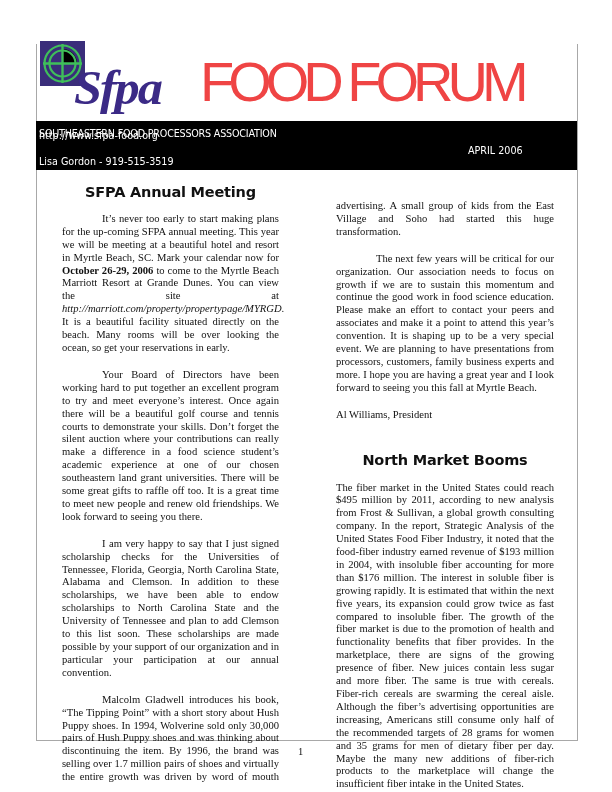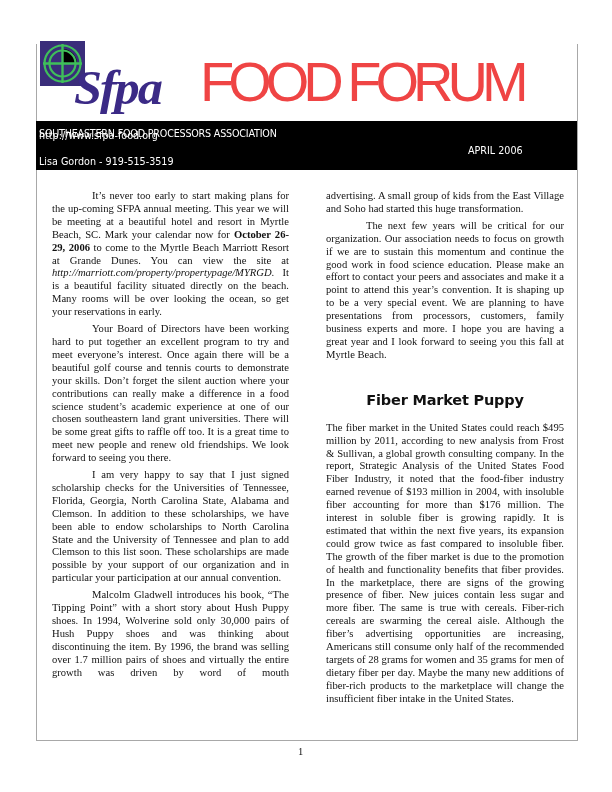--- a/index.html
+++ b/index.html
@@ -22,21 +22,21 @@
             font-family: "DejaVu Sans", sans-serif; font-size: 9.6px; line-height: 13px; }
   .banner .org { position: absolute; left: 3px; top: 3px; letter-spacing: -0.2px; }
   .banner .url { position: absolute; left: 3px; top: 5px; }
   .banner .contact { position: absolute; left: 3px; top: 31px; }
   .banner .date { position: absolute; left: 432px; top: 20px; }
 
   .col { position: absolute; font-size: 10.6px; line-height: 12.9px; text-align: justify; }
   .col-left { left: 48px; top: 186px; width: 245px; }
   .col-right { left: 322px; top: 186px; width: 246px; }
 
-  .col p { margin: 4px; }
+  .col p { margin: 14px; }
   .col p.indent { text-indent: 40px; }
   h2 { font-family: "DejaVu Sans", sans-serif; font-weight: bold; font-size: 14.5px; text-align: center; margin: 0; letter-spacing: -0.2px; }
   .h-annual { margin-bottom: 10px; }
   .h-pres { margin-top: 20px; margin-bottom: 9px; }
   .h-fiber { margin-top: 32px; margin-bottom: 15px; }
   .sig { margin-top: 12px !important; }
   .pagenum { position: absolute; left: 298px; top: 746px; font-size: 10.5px; }
 </style>
 </head>
 <body>
@@ -59,28 +59,30 @@
 
 <div class="topbar"></div>
 <div class="banner">
   <span class="org">SOUTHEASTERN FOOD PROCESSORS ASSOCIATION</span>
   <span class="date">APRIL 2006</span>
   <span class="url">http://www.sfpa-food.org</span>
   <span class="contact">Lisa Gordon - 919-515-3519</span>
 </div>
 
 <div class="col col-left">
+  <h2 class="h-annual">SFPA Annual Meeting</h2>
   <p class="indent"><span>It’s never too early to start making plans for the up-coming SFPA annual meeting.  This year we will be meeting at a beautiful hotel and resort in Myrtle Beach, SC.  Mark your calendar now for </span><b>October 26-29, 2006</b><span> to come to the Myrtle Beach Marriott Resort at Grande Dunes. You can view the site at </span><i>http://marriott.com/property/propertypage/MYRGD</i><span>.  It is a beautiful facility situated directly on the beach. Many rooms will be over looking the ocean, so get your reservations in early.</span></p>
   <p class="indent">Your Board of Directors have been working hard to put together an excellent program to try and meet everyone’s interest.  Once again there will be a beautiful golf course and tennis courts to demonstrate your skills.  Don’t forget the silent auction where your contributions can really make a difference in a food science student’s academic experience at one of our chosen southeastern land grant universities. There will be some great gifts to raffle off too. It is a great time to meet new people and renew old friendships.  We look forward to seeing you there.</p>
 
   <p class="indent">I am very happy to say that I just signed scholarship checks for the Universities of Tennessee, Florida, Georgia, North Carolina State, Alabama and Clemson.  In addition to these scholarships, we have been able to endow scholarships to North Carolina State and the University of Tennessee and plan to add Clemson to this list soon.  These scholarships are made possible by your support of our organization and in particular your participation at our annual convention.</p>
   <p class="indent" style="text-align-last: justify;">Malcolm Gladwell introduces his book, “The Tipping Point” with a short story about Hush Puppy shoes.  In 1994, Wolverine sold only 30,000 pairs of Hush Puppy shoes and was thinking about discontinuing the item.  By 1996, the brand was selling over 1.7 million pairs of shoes and virtually the entire growth was driven by word of mouth</p>
 </div>
 
 <div class="col col-right">
   <p>advertising.  A small group of kids from the East Village and Soho had started this huge transformation.</p>
   <p class="indent">The next few years will be critical for our organization.  Our association needs to focus on growth if we are to sustain this momentum and continue the good work in food science education.  Please make an effort to contact your peers and associates and make it a point to attend this year’s convention.  It is shaping up to be a very special event.  We are planning to have presentations from processors, customers, family business experts and more.  I hope you are having a great year and I look forward to seeing you this fall at Myrtle Beach.</p>
+  <p class="sig">Al Williams, President</p>
 
-  <h2 class="h-fiber">Fiber Market Puppy</h2>
+  <h2 class="h-fiber">North Market Booms</h2>
   <p>The fiber market in the United States could reach $495 million by 2011, according to new analysis from Frost &amp; Sullivan, a global growth consulting company.  In the report, Strategic Analysis of the United States Food Fiber Industry, it noted that the food-fiber industry earned revenue of $193 million in 2004, with insoluble fiber accounting for more than $176 million.  The interest in soluble fiber is growing rapidly.  It is estimated that within the next five years, its expansion could grow twice as fast compared to insoluble fiber. The growth of the fiber market is due to the promotion of health and functionality benefits that fiber provides. In the marketplace, there are signs of the growing presence of fiber.  New juices contain less sugar and more fiber.  The same is true with cereals.  Fiber-rich cereals are swarming the cereal aisle.  Although the fiber’s advertising opportunities are increasing, Americans still consume only half of the recommended targets of 28 grams for women and 35 grams for men of dietary fiber per day.  Maybe the many new additions of fiber-rich products to the marketplace will change the insufficient fiber intake in the United States.</p>
 </div>
 
 <div class="pagenum">1</div>
 
 </body></html>

